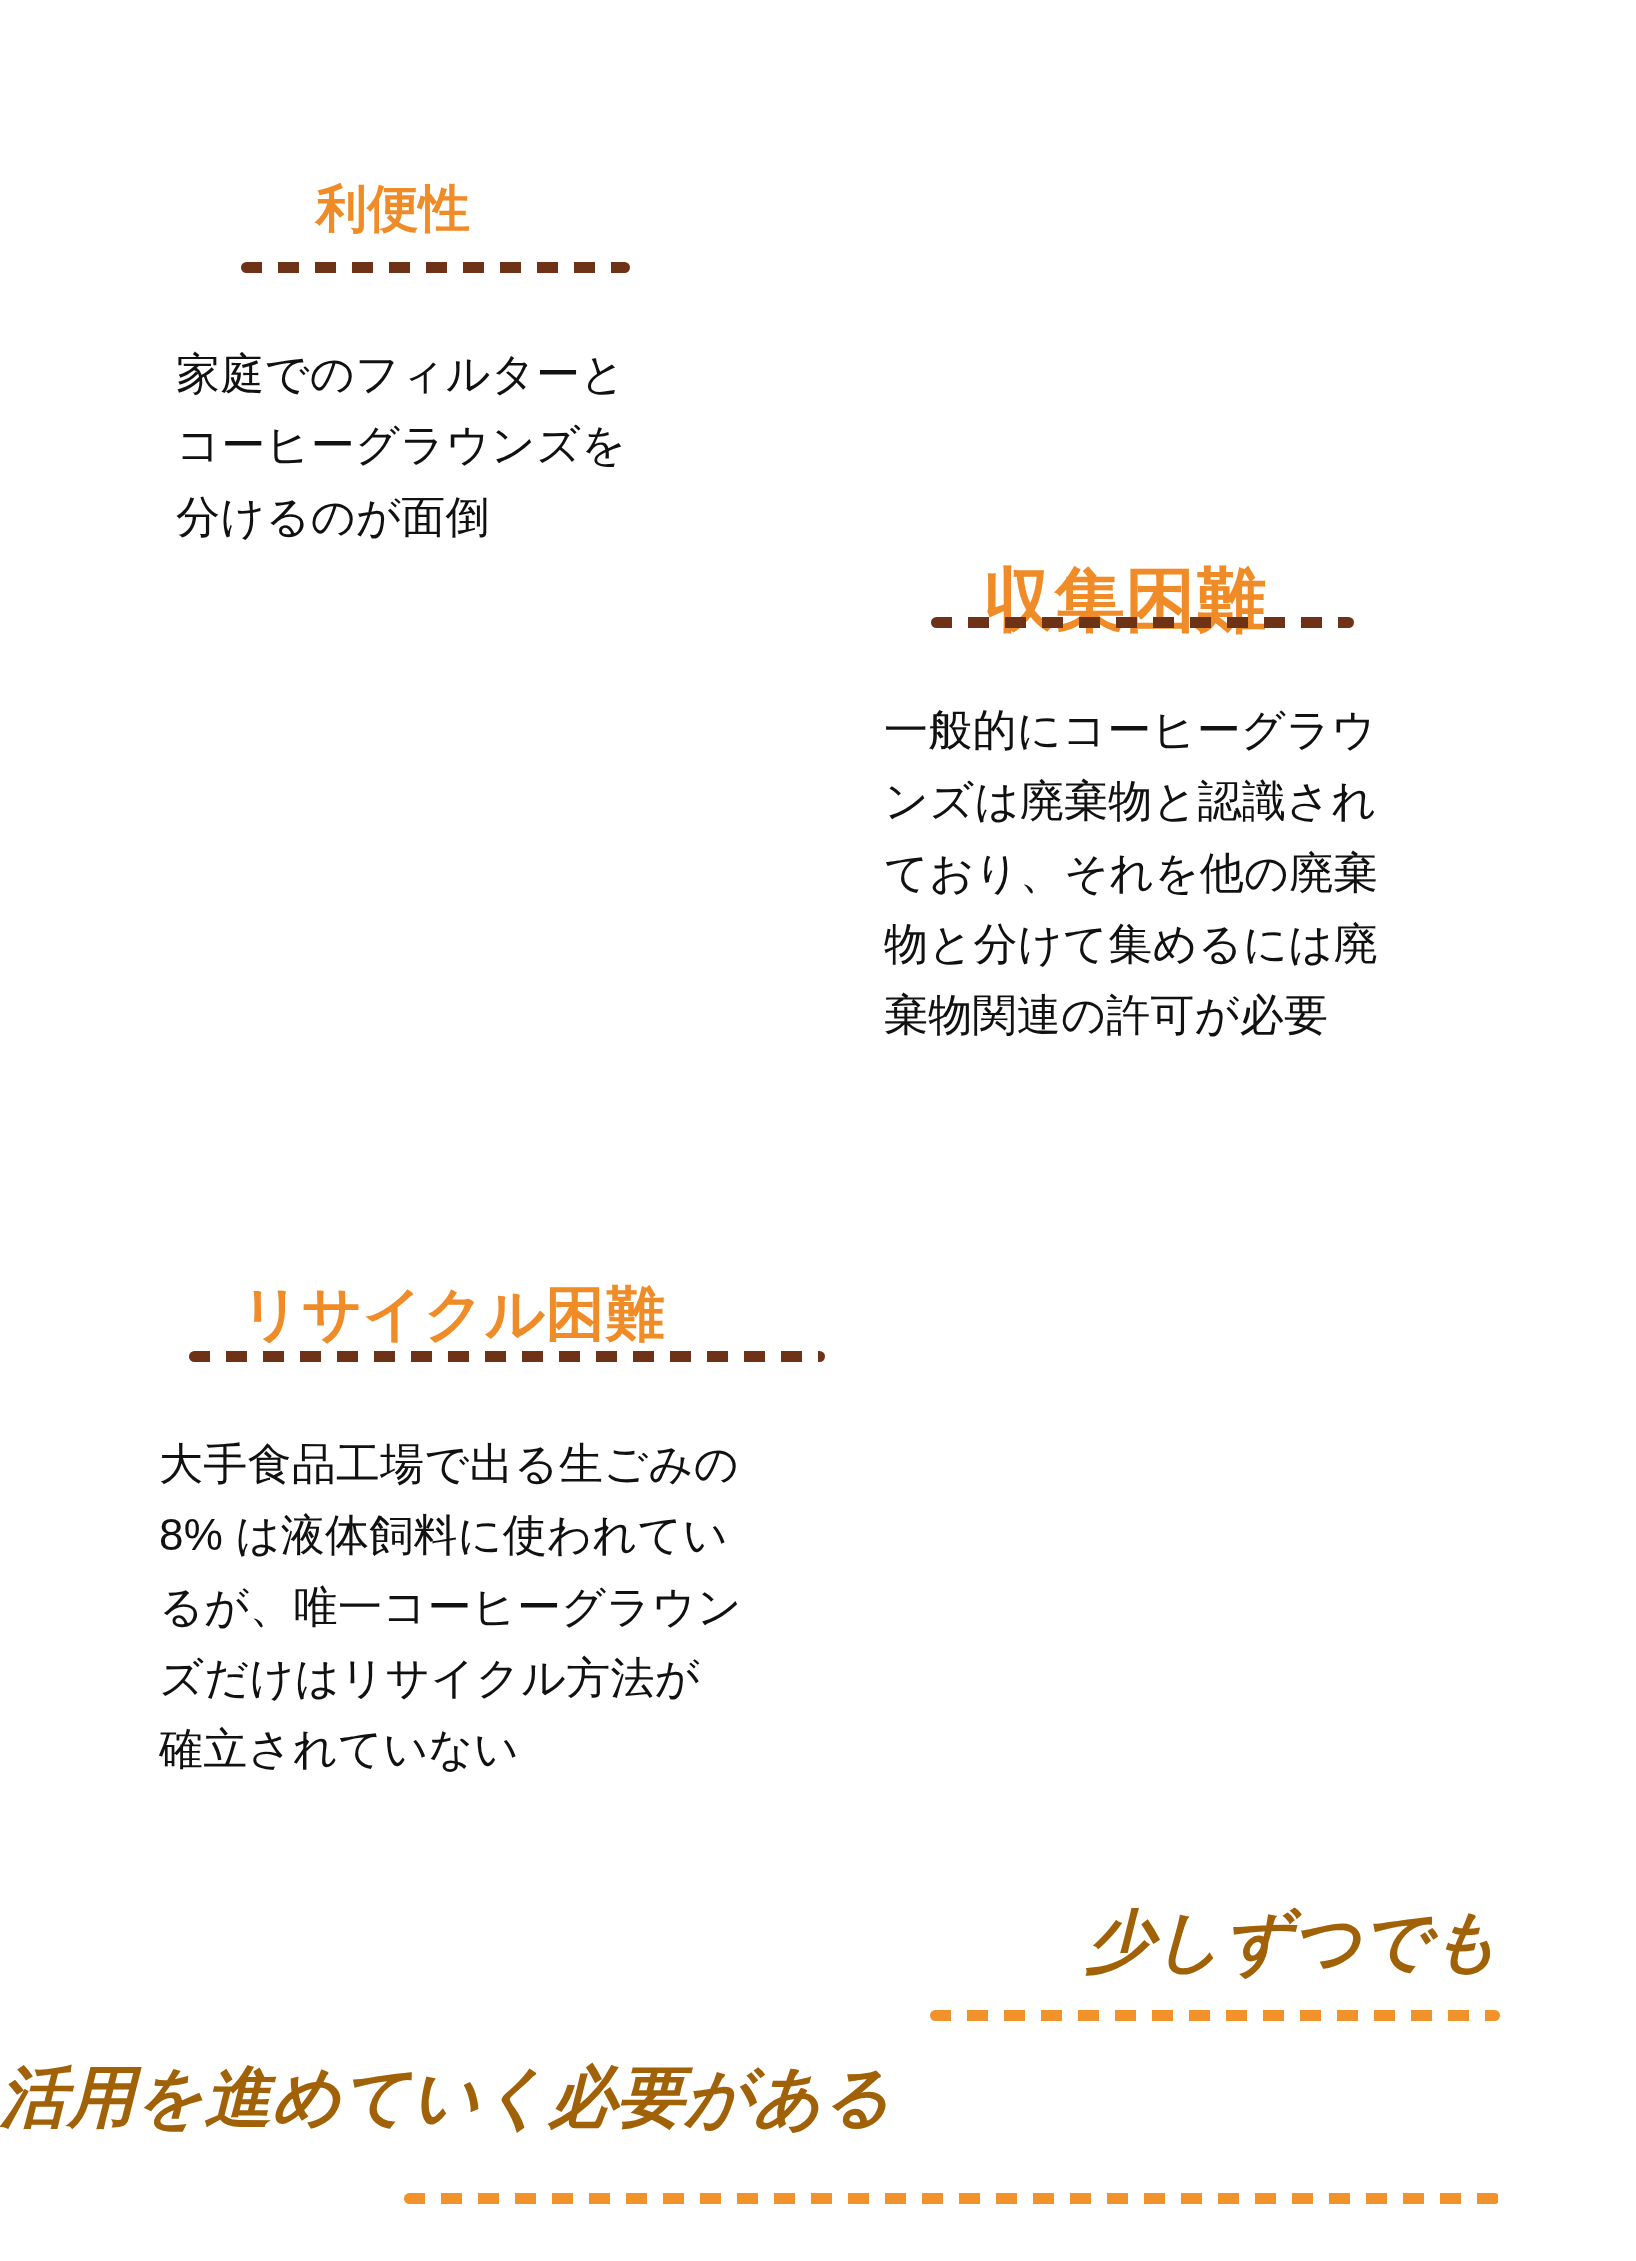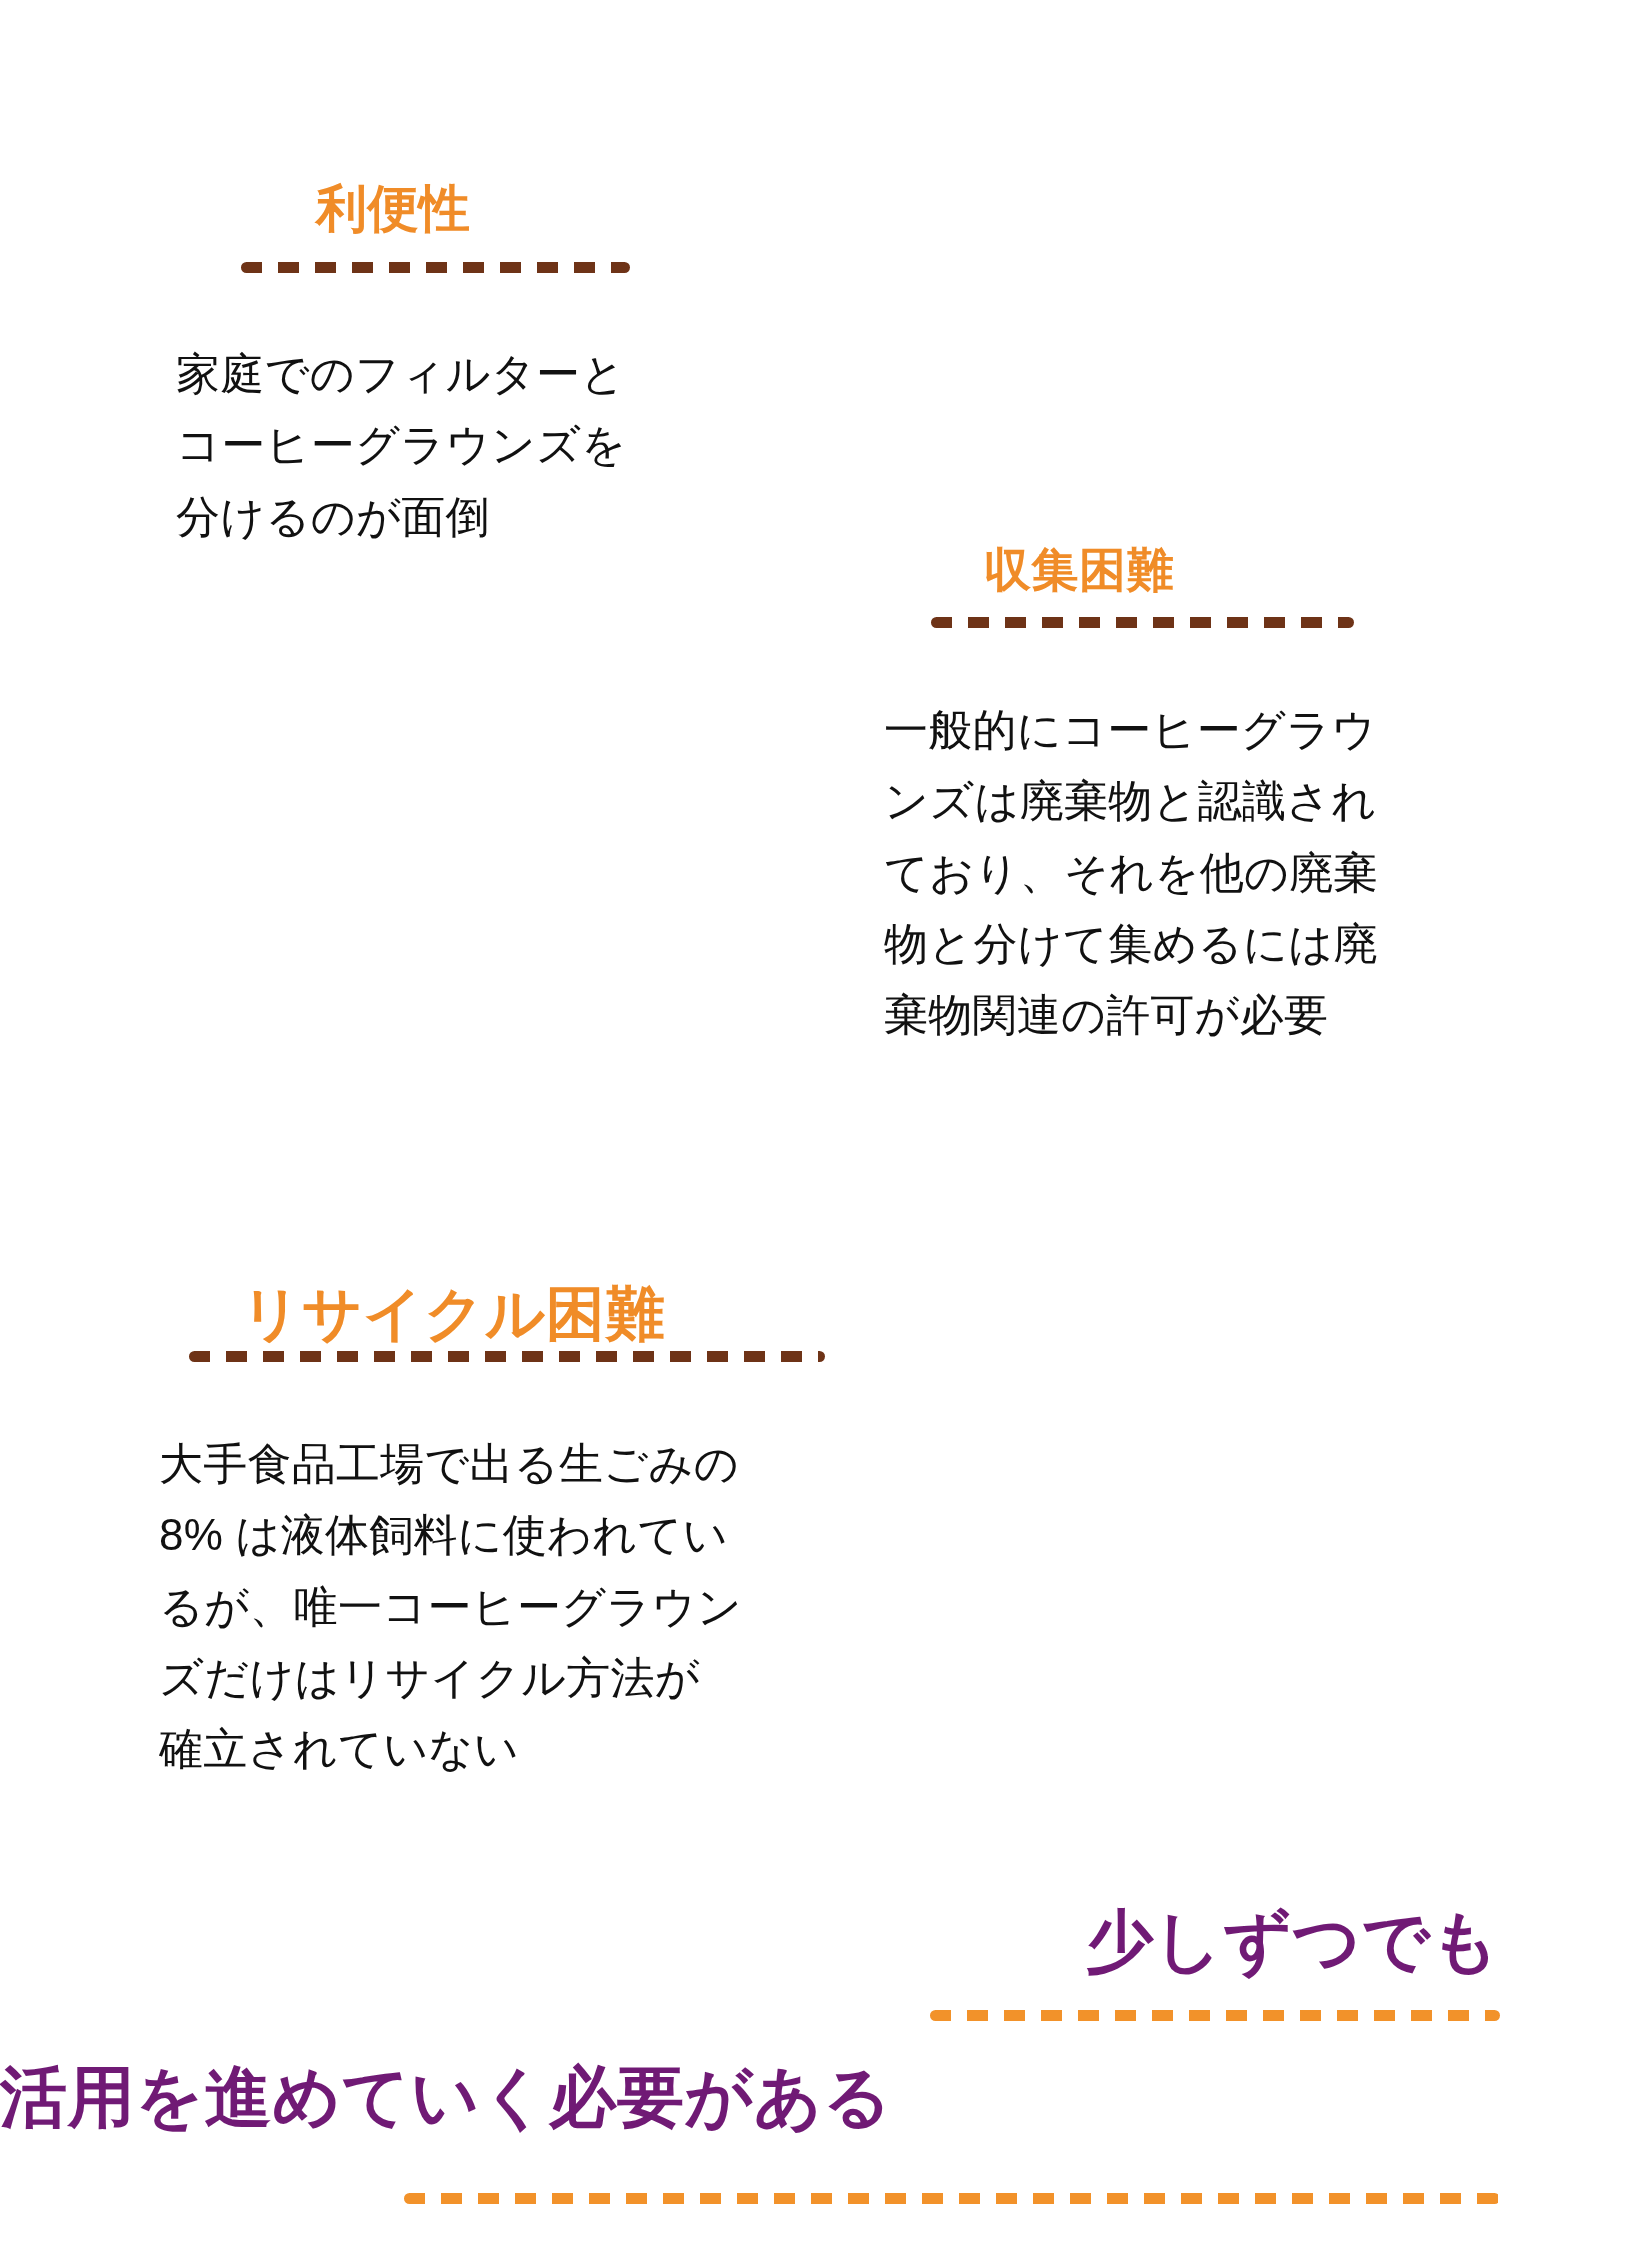--- a/index.html
+++ b/index.html
@@ -71,21 +71,21 @@
   #block-convenience .rule {
     position: absolute; left: 241px; top: 262px; width: 389px;
   }
   #block-convenience .body-text {
     position: absolute; left: 176px; top: 294px; font-size: 44px; width: 604px;
   }
 
   
   #block-collection { left: 0; top: 0; }
   #block-collection .heading {
-    position: absolute; left: 984px; top: 507px; font-size: 47px;
+    position: absolute; left: 984px; top: 507px; font-size: 70px;
   }
   #block-collection .rule {
     position: absolute; left: 931px; top: 617px; width: 423px;
   }
   #block-collection .body-text {
     position: absolute; left: 884px; top: 650px; font-size: 44px; width: 636px;
   }
 
   
   #block-recycling { left: 0; top: 0; }
@@ -96,25 +96,26 @@
     position: absolute; left: 189px; top: 1351px; width: 636px;
   }
   #block-recycling .body-text {
     position: absolute; left: 159px; top: 1384px; font-size: 44px; width: 715px;
   }
 
   
   #conclusion { left: 0; top: 0; right: 0; }
   .conclusion-line {
     position: absolute;
-    color: #701a75;
+    color: #a16207;
     font-weight: bold;
     white-space: nowrap;
     line-height: 1.0;
     letter-spacing: 0.01em;
+    font-style: italic;
   }
   #conclusion-line-1 {
     left: 0; top: 1907px; width: 1500px; text-align: right; font-size: 67px;
   }
   #conclusion-rule-1 {
     position: absolute; left: 930px; top: 2010px; width: 570px;
   }
   #conclusion-line-2 {
     left: 0; top: 2063px; width: 1500px; text-align: left; font-size: 67px;
   }

